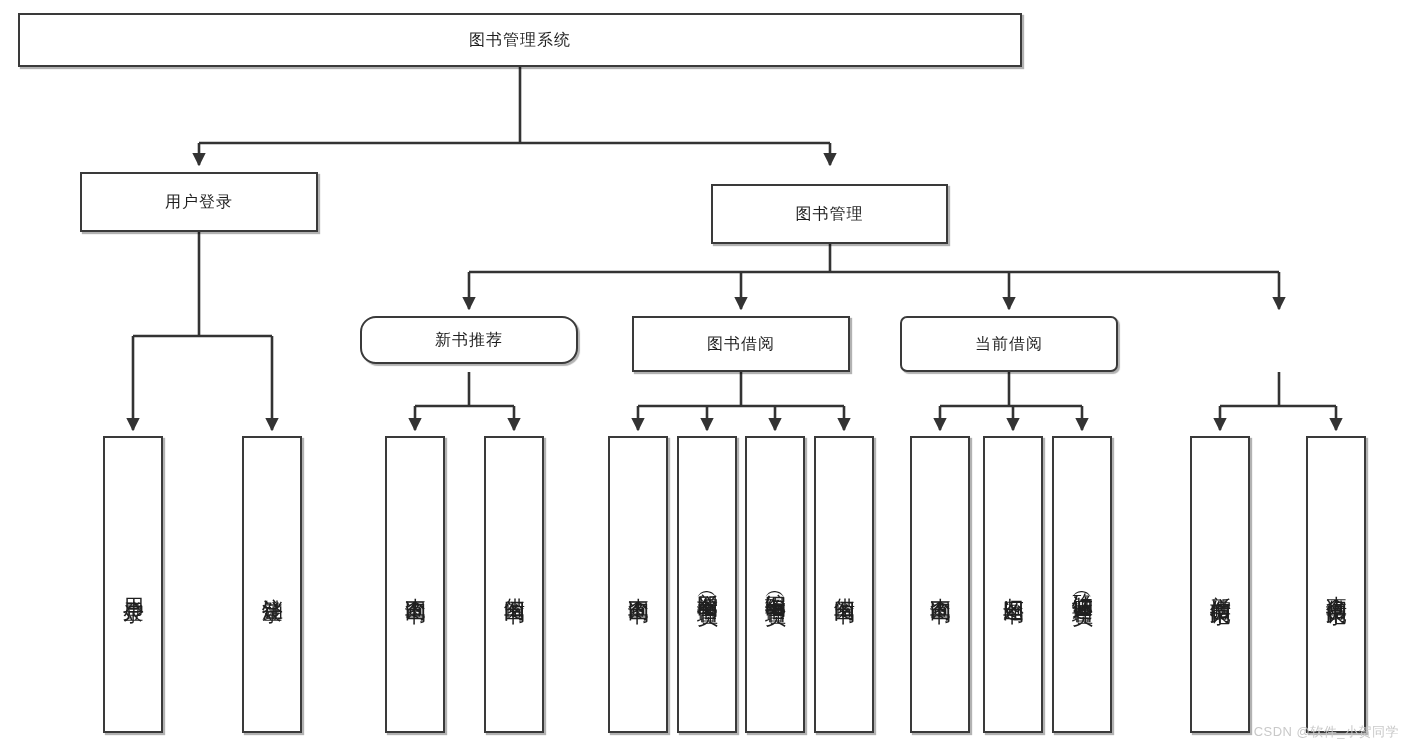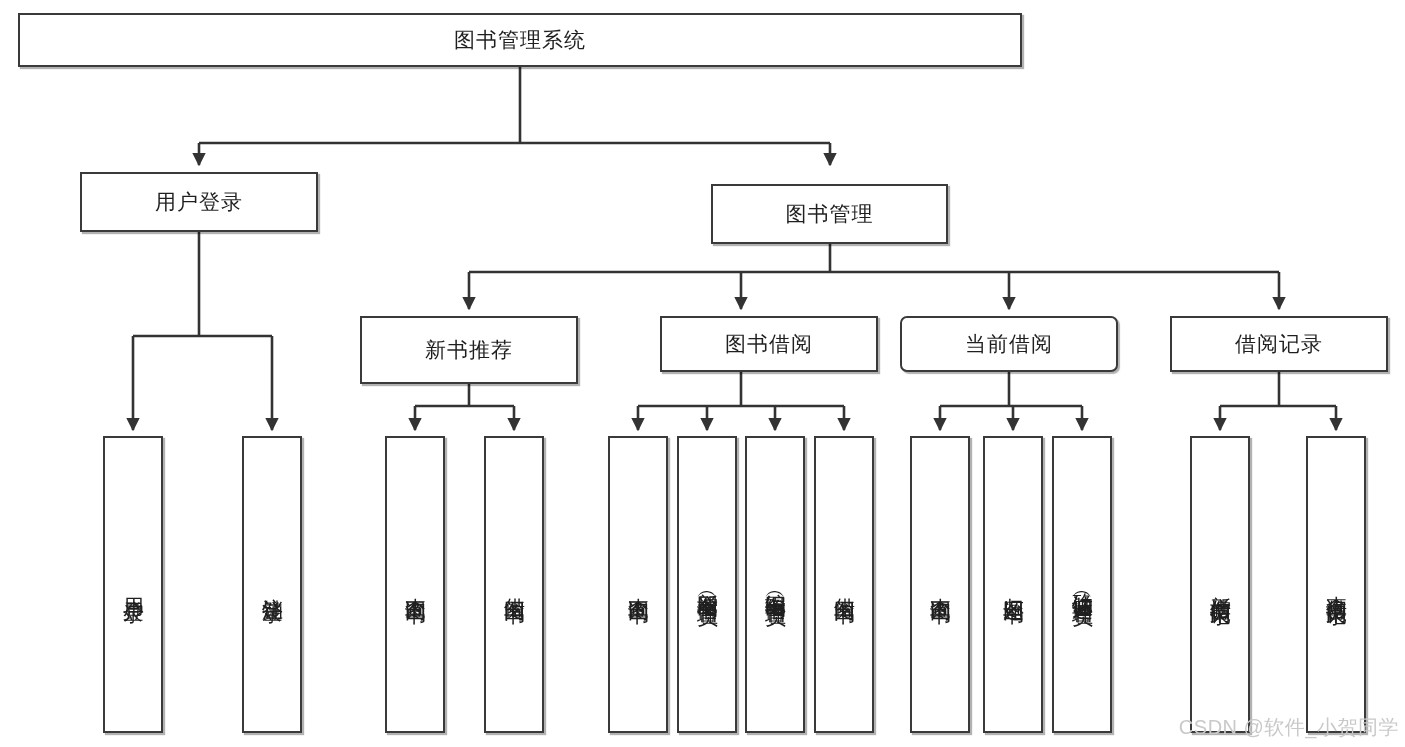--- a/index.html
+++ b/index.html
@@ -32,21 +32,21 @@
     box-sizing: border-box;
     background: #ffffff;
     border: 2px solid #3a3a3a;
     box-shadow: 2px 2px 1px rgba(0,0,0,0.30);
     display: flex;
     align-items: center;
     justify-content: center;
     z-index: 2;
   }
   .node-label {
-    font-size: 21px;
+    font-size: 16px;
     line-height: 1.25;
     letter-spacing: 1px;
     color: #1f1f1f;
     white-space: nowrap;
     text-align: center;
   }
   .node.leaf {
     align-items: center;
     justify-content: center;
     padding: 6px 0;
@@ -57,21 +57,21 @@
     font-size: 21px;
     line-height: 1.28;
     letter-spacing: 2px;
     white-space: normal;
     max-height: 282px;
   }
   .watermark {
     position: absolute;
     right: 6px;
     bottom: 6px;
-    font-size: 20px;
+    font-size: 13px;
     color: #c9c9c9;
     letter-spacing: 0.5px;
     z-index: 5;
     white-space: nowrap;
   }
 </style>
 </head>
 <body>
 
 <div id="canvas">
@@ -131,31 +131,28 @@
     <span class="node-label">图书管理系统</span>
   </div>
 
   <div class="node" style="left: 80px; top: 172px; width: 238px; height: 60px;">
     <span class="node-label">用户登录</span>
   </div>
   <div class="node" style="left: 711px; top: 184px; width: 237px; height: 60px;">
     <span class="node-label">图书管理</span>
   </div>
 
-  <div class="node" style="left: 360px; top: 316px; width: 218px; height: 68px;">
+  <div class="node" style="left: 360px; top: 316px; width: 218px; height: 48px; border-radius: 16px;">
     <span class="node-label">新书推荐</span>
   </div>
-  <div class="node" style="left: 632px; top: 316px; width: 218px; height: 56px; margin-left: 28px;">
+  <div class="node" style="left: 632px; top: 316px; width: 218px; height: 56px;">
     <span class="node-label">图书借阅</span>
   </div>
   <div class="node" style="left: 900px; top: 316px; width: 218px; height: 56px; border-radius: 7px;">
     <span class="node-label">当前借阅</span>
-  </div>
-  <div class="node" style="left: 1170px; top: 316px; width: 218px; height: 56px;">
-    <span class="node-label">借阅记录</span>
   </div>
 
   <div class="node leaf" style="left: 103px; top: 436px; width: 60px; height: 297px;">
     <span class="node-label">用户登录</span>
   </div>
   <div class="node leaf" style="left: 242px; top: 436px; width: 60px; height: 297px;">
     <span class="node-label">注销登录</span>
   </div>
   <div class="node leaf" style="left: 385px; top: 436px; width: 60px; height: 297px;">
     <span class="node-label">查询图书</span>

